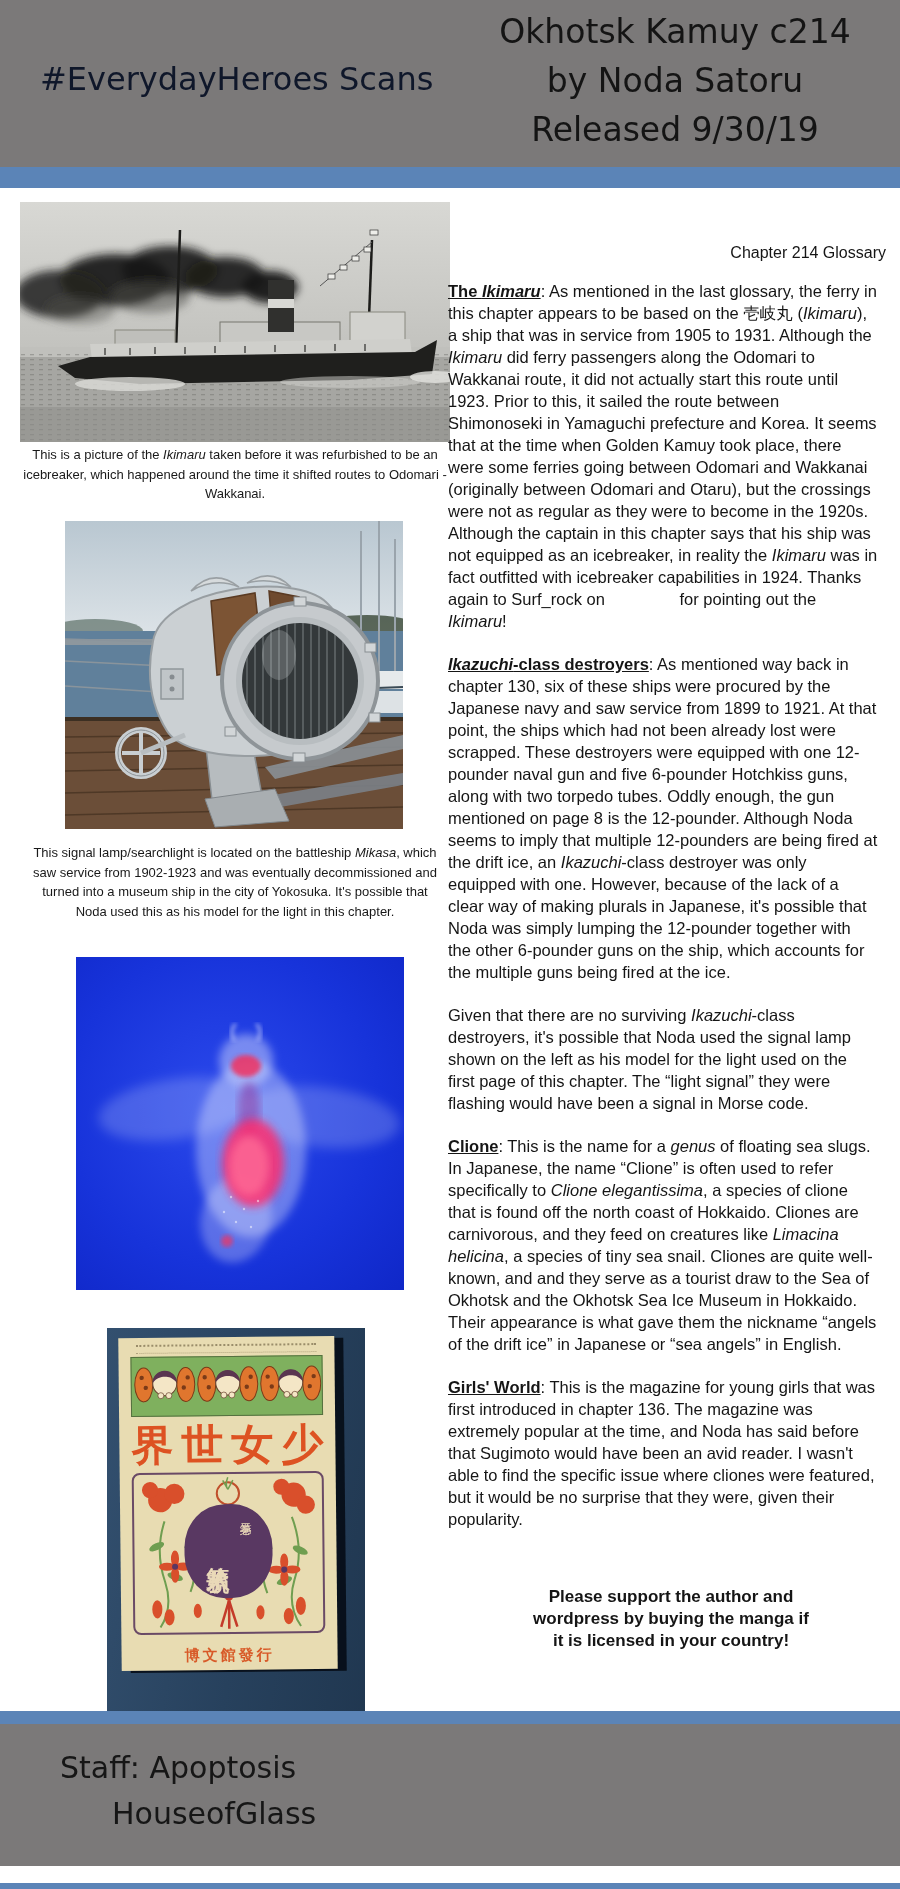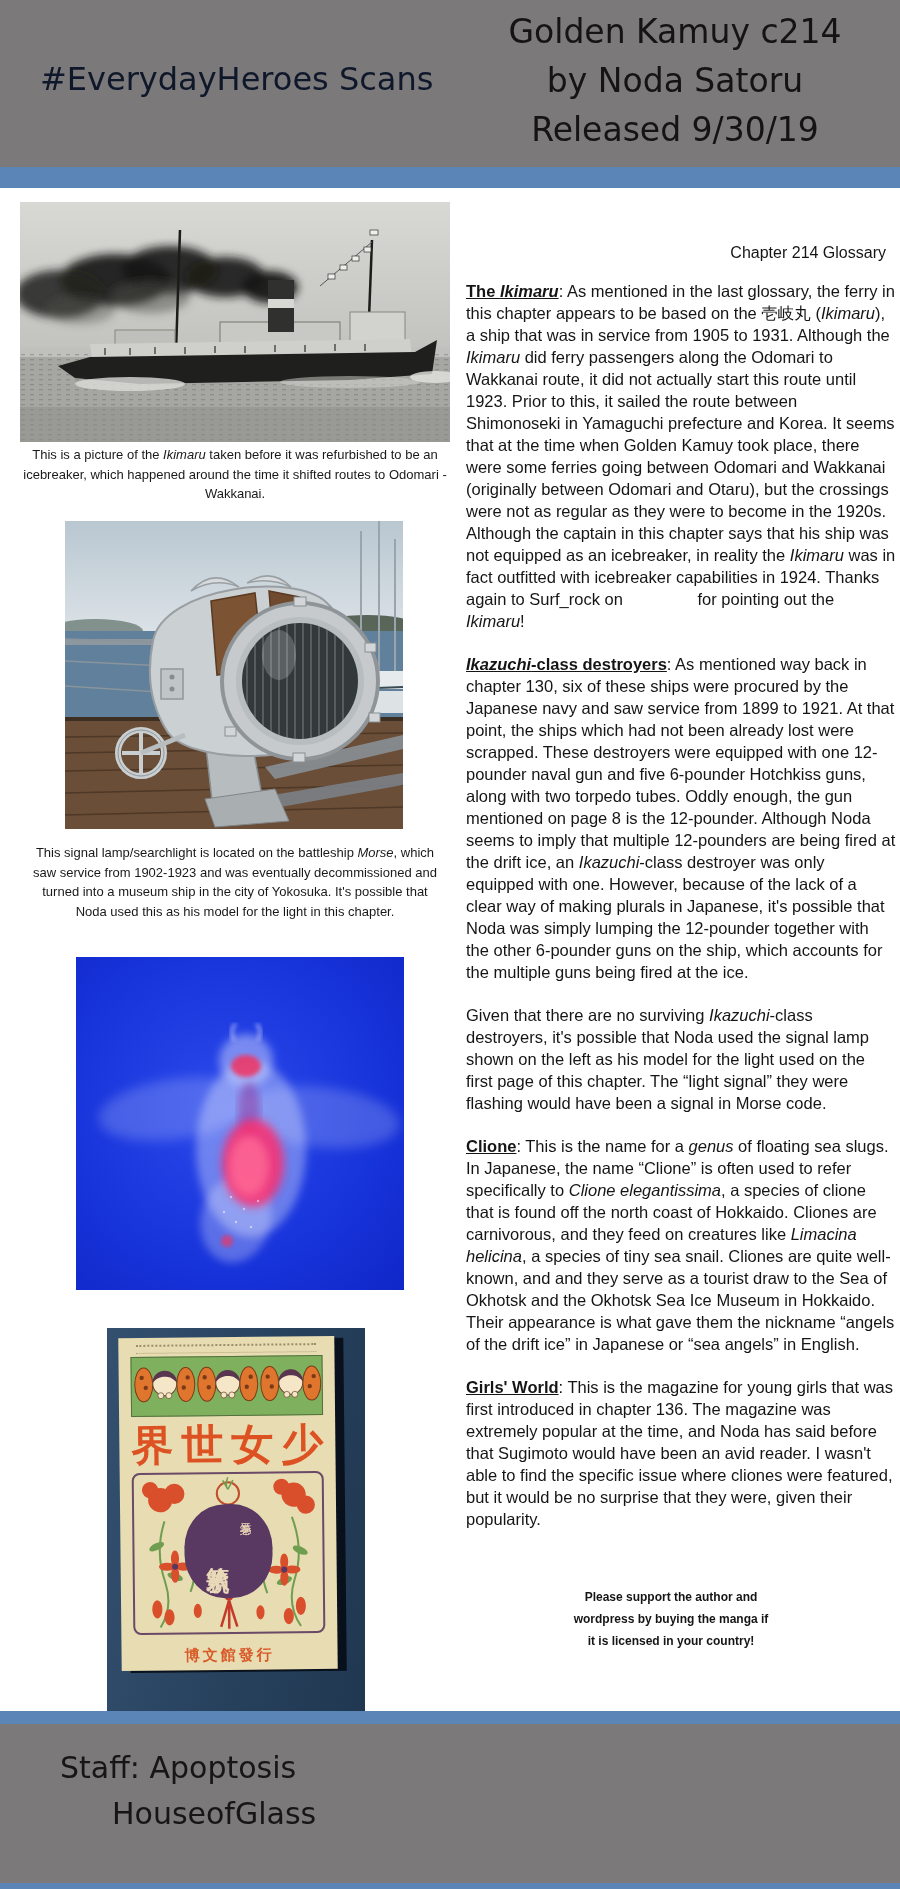--- a/index.html
+++ b/index.html
@@ -7,48 +7,48 @@
         font-family:"Liberation Sans",sans-serif;color:#151515;overflow:hidden;}
 
   
   #header{position:absolute;top:0;left:0;width:100%;height:167px;background:#7b7979;}
   .scan-group{position:absolute;left:40px;top:60px;font-family:"DejaVu Sans",sans-serif;
               font-size:32px;color:#0f172a;white-space:nowrap;}
   .title-block{position:absolute;left:450px;top:7px;width:450px;text-align:center;
                font-family:"DejaVu Sans",sans-serif;font-size:33px;line-height:49px;color:#141414;}
   #divider-top{position:absolute;top:167px;left:0;width:100%;height:21px;background:#5b84b7;}
   #divider-bottom{position:absolute;top:1711px;left:0;width:100%;height:13px;background:#5b84b7;}
-  #footer{position:absolute;top:1724px;left:0;width:100%;height:159px;background:#7b7979;
+  #footer{position:absolute;top:1724px;left:0;width:100%;height:142px;background:#7b7979;
           font-family:"DejaVu Sans",sans-serif;color:#161616;}
   .staff-1{position:absolute;left:60px;top:26px;font-size:30px;}
   .staff-2{position:absolute;left:112px;top:72px;font-size:30px;}
   .website{position:absolute;left:468px;top:52px;width:400px;text-align:center;font-size:31px;}
   #bottom-strip{position:absolute;top:1883px;left:0;width:100%;height:6px;background:#5b84b7;}
 
   
   #content{position:absolute;top:188px;left:0;width:900px;height:1523px;background:#ffffff;}
   .fig{position:absolute;}
   .fig svg{display:block;}
   .ship-photo{left:20px;top:14px;width:430px;height:240px;}
   .ship-caption{left:9px;top:257px;width:452px;}
   .sl-photo{left:65px;top:333px;width:338px;height:308px;}
   .sl-caption{left:33px;top:655px;width:404px;}
   .clione-photo{left:76px;top:769px;width:328px;height:333px;}
   .caption{position:absolute;text-align:center;font-size:13px;line-height:19.5px;color:#191919;}
 
   
   .glossary-heading{position:absolute;left:466px;top:56px;width:420px;text-align:right;font-size:16px;}
-  .glossary-body{position:absolute;left:466px;top:92px;width:430px;font-size:16.5px;line-height:22px;}
+  .glossary-body{position:absolute;left:448px;top:92px;width:430px;font-size:16.5px;line-height:22px;}
   .glossary-body p{margin:0 0 21px 0;}
   .seg-b{font-weight:bold;}
   .seg-u{text-decoration:underline;}
   .seg-i{font-style:italic;}
   .seg-g{display:inline-block;width:70px;}
   .support-note{position:absolute;left:466px;top:1398px;width:410px;text-align:center;
-                font-weight:bold;font-size:12px;line-height:22px;}
+                font-weight:bold;font-size:17px;line-height:22px;}
 
   
   .magazine{left:107px;top:1140px;width:258px;height:424px;
             background:linear-gradient(100deg,#33506f 0%,#27415d 55%,#203750 100%);}
   .mag-cover{position:absolute;left:13px;top:9px;width:216px;height:333px;background:#e8dcb2;
              transform:rotate(-0.6deg);box-shadow:9px 2px 0 rgba(6,12,22,0.9);}
   .mag-smallprint{margin:7px 18px 3px 18px;height:6px;
                   border-top:2px dotted #9a8d6a;border-bottom:1px dotted #b0a47e;}
   .mag-band{margin:1px 12px 0 12px;height:58px;background:#7fb05e;border:1px solid #55703f;
             position:relative;overflow:hidden;}
@@ -65,21 +65,21 @@
                  font-weight:bold;}
 </style>
 </head>
 <body>
 
 <div id="page">
 
   <div id="header">
     <div class="scan-group">#EverydayHeroes Scans</div>
     <div class="title-block">
-      <div>Golden Kamuy c214</div>
+      <div>Okhotsk Kamuy c214</div>
       <div>by Noda Satoru</div>
       <div>Released 9/30/19</div>
     </div>
   </div>
   <div id="divider-top"></div>
 
   <div id="content">
 
     <div class="fig ship-photo">
       <svg width="430" height="240" viewBox="0 0 430 240">
@@ -222,21 +222,21 @@
         <rect x="96" y="148" width="22" height="30" fill="#c0c5c8" stroke="#90969a" stroke-width="1.5"></rect>
         <circle cx="107" cy="156" r="2.5" fill="#868c90"></circle>
           <circle cx="107" cy="168" r="2.5" fill="#868c90"></circle>
         <circle cx="76" cy="232" r="23" fill="none" stroke="#c9ced1" stroke-width="6"></circle>
         <circle cx="76" cy="232" r="23" fill="none" stroke="#8e9498" stroke-width="1"></circle>
         <line x1="76" y1="212" x2="76" y2="252" stroke="#c9ced1" stroke-width="4"></line>
         <line x1="57" y1="232" x2="95" y2="232" stroke="#c9ced1" stroke-width="4"></line>
         <line x1="76" y1="232" x2="120" y2="214" stroke="#b8bdc0" stroke-width="5"></line>
       </svg>
     </div>
-    <div class="caption sl-caption"><span>This signal lamp/searchlight is located on the battleship </span><span class="seg-i">Morse</span><span>, which saw service from 1902-1923 and was eventually decommissioned and turned into a museum ship in the city of Yokosuka.  It's possible that Noda used this as his model for the light in this chapter.</span></div>
+    <div class="caption sl-caption"><span>This signal lamp/searchlight is located on the battleship </span><span class="seg-i">Mikasa</span><span>, which saw service from 1902-1923 and was eventually decommissioned and turned into a museum ship in the city of Yokosuka.  It's possible that Noda used this as his model for the light in this chapter.</span></div>
 
     <div class="fig clione-photo">
       <svg width="328" height="333" viewBox="0 0 328 333">
         <defs>
           <radialGradient id="clioneBg" cx="0.45" cy="0.45" r="0.8">
             <stop offset="0" stop-color="#2b49ec"></stop>
               <stop offset="0.6" stop-color="#1733da"></stop>
             <stop offset="1" stop-color="#0f26c6"></stop>
           </radialGradient>
           <filter id="b2">

